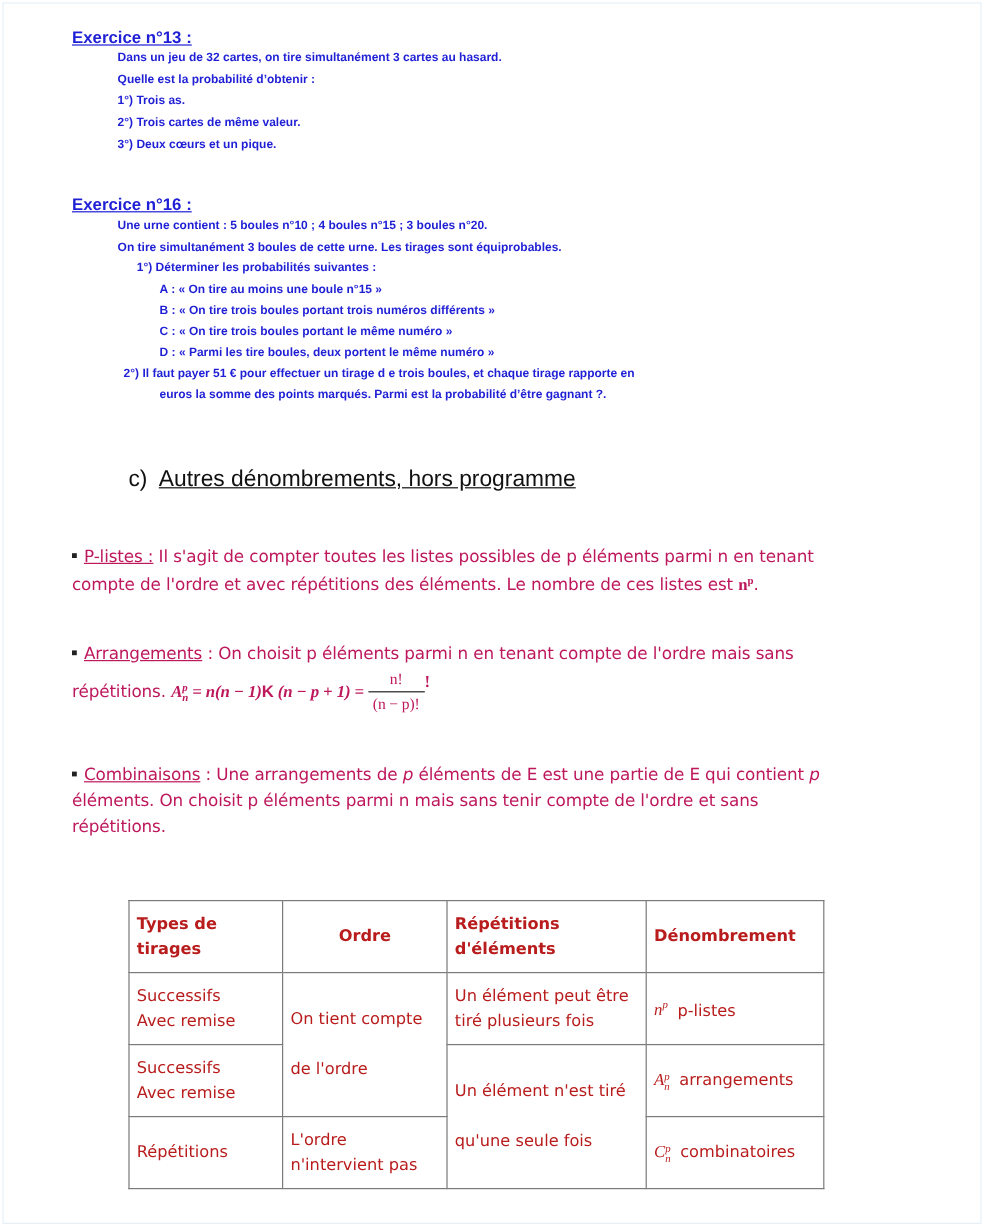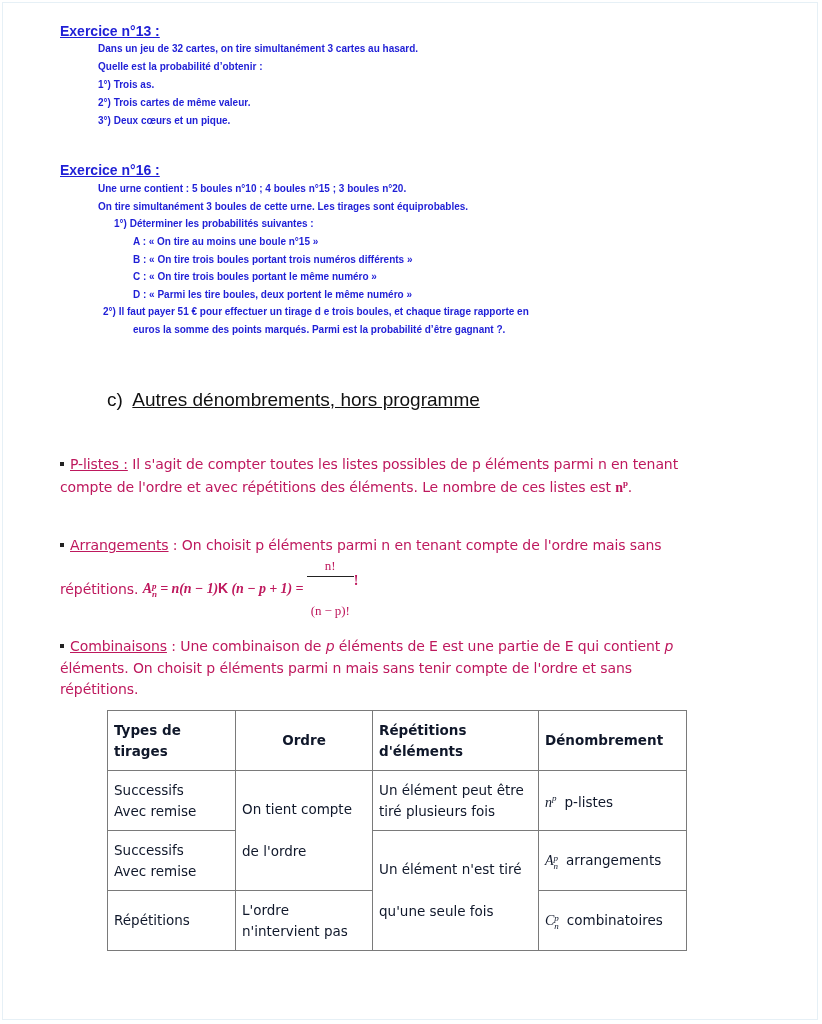--- a/index.html
+++ b/index.html
@@ -23,29 +23,29 @@
   .comic {
     font-family: "DejaVu Sans", sans-serif; font-size: 14px; color: #be185d;
     letter-spacing: -0.1px;
   }
   .comic .u { text-decoration: underline; }
   .bullet { display: inline-block; width: 4px; height: 4px; background: #222; margin: 0 6px 3px 0; vertical-align: middle; }
   .math { font-family: "Liberation Serif", serif; font-style: italic; font-size: 14px; font-weight: bold; }
   .math .up { font-style: normal; }
   .frac { display: inline-block; vertical-align: middle; text-align: center; font-family: "Liberation Serif", serif; font-size: 13px; }
   .frac .num { display: block; border-bottom: 1px solid #222; padding: 0 4px; }
-  .frac .den { display: block; padding: 0 4px; margin-top: 24px; }
+  .frac .den { display: block; padding: 0 4px; }
   sup, sub { font-size: 9px; }
   .supsub { display: inline-block; vertical-align: middle; line-height: 8px; font-size: 9px; text-align: left; }
   .supsub span { display: block; }
 
   table.summary {
-    position: absolute; left: 107px; top: 710px;
+    position: absolute; left: 107px; top: 750px;
     border-collapse: collapse;
-    font-family: "DejaVu Sans", sans-serif; font-size: 13.5px; color: #0f172a;
+    font-family: "DejaVu Sans", sans-serif; font-size: 13.5px; color: #b91c1c;
   }
   table.summary td {
     border: 1px solid #7a7a7a; padding: 0 6px; vertical-align: middle; line-height: 21px;
   }
   .hdr { font-weight: bold; }
   .c1 { width: 115px; } .c2 { width: 124px; text-align: center; } .c3 { width: 153px; } .c4 { width: 135px; }
   tr.r { height: 60px; }
   .sym { font-family: "Liberation Serif", serif; font-style: italic; font-size: 14px; margin-right: 8px; }
 </style>
 </head>
@@ -93,21 +93,21 @@
     <span>= n(n − 1)</span><b class="up" style="font-family:'Liberation Sans',sans-serif;">K</b>
     <span>(n − p + 1)  =</span>
   </span>
   <span class="frac">
     <span class="num">n!</span>
     <span class="den">(n − p)!</span>
   </span><span class="math" style="font-style:normal; vertical-align:8px;">!</span>
 </div>
 
 <div class="abs comic" style="left:60px; top:638px;">
-  <span class="bullet"></span><span class="u">Combinaisons</span><span> : Une combinaison de </span><i>p</i><span> éléments de E est une partie de E qui contient </span><i>p</i>
+  <span class="bullet"></span><span class="u">Combinaisons</span><span> : Une arrangements de </span><i>p</i><span> éléments de E est une partie de E qui contient </span><i>p</i>
 </div>
 <div class="abs comic" style="left:60px; top:660px;">éléments. On choisit p éléments parmi n mais sans tenir compte de l'ordre et sans</div>
 <div class="abs comic" style="left:60px; top:681px;">répétitions.</div>
 
 <table class="summary">
   <tbody>
       <tr class="r">
     <td class="c1 hdr"><span>Types de</span><br><span>tirages</span></td>
     <td class="c2 hdr">Ordre</td>
     <td class="c3 hdr"><span>Répétitions</span><br><span>d'éléments</span></td>

